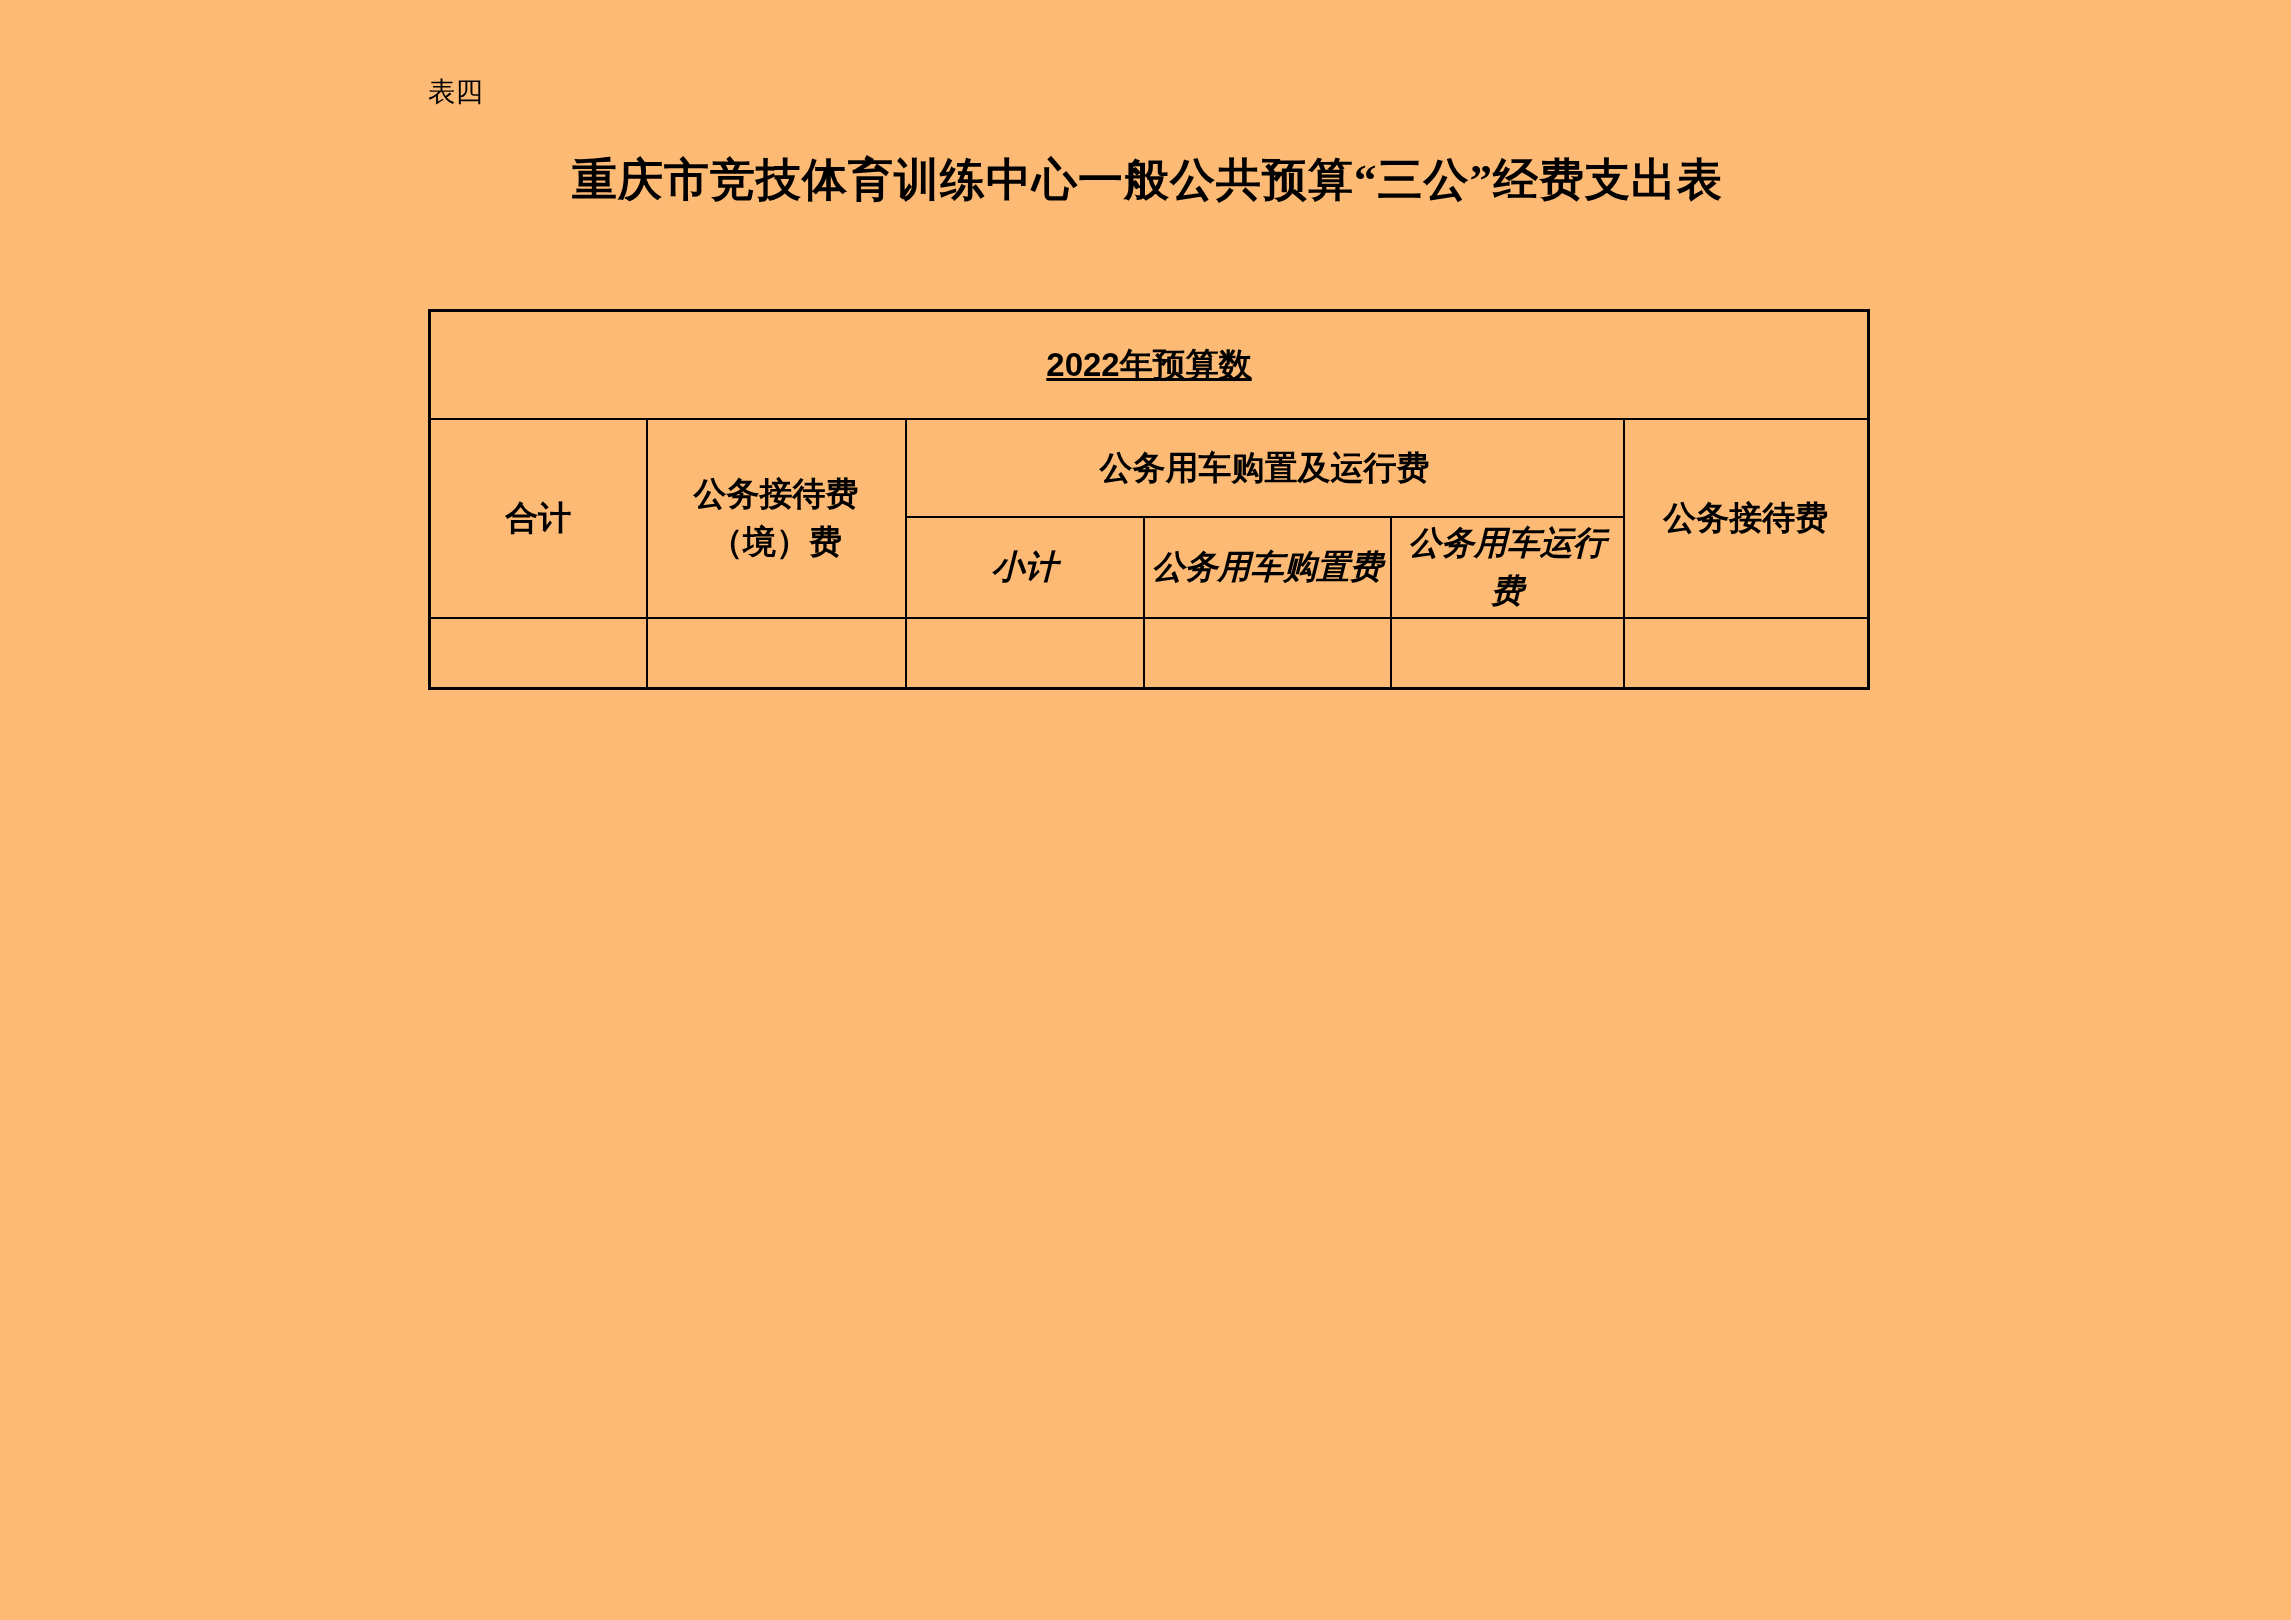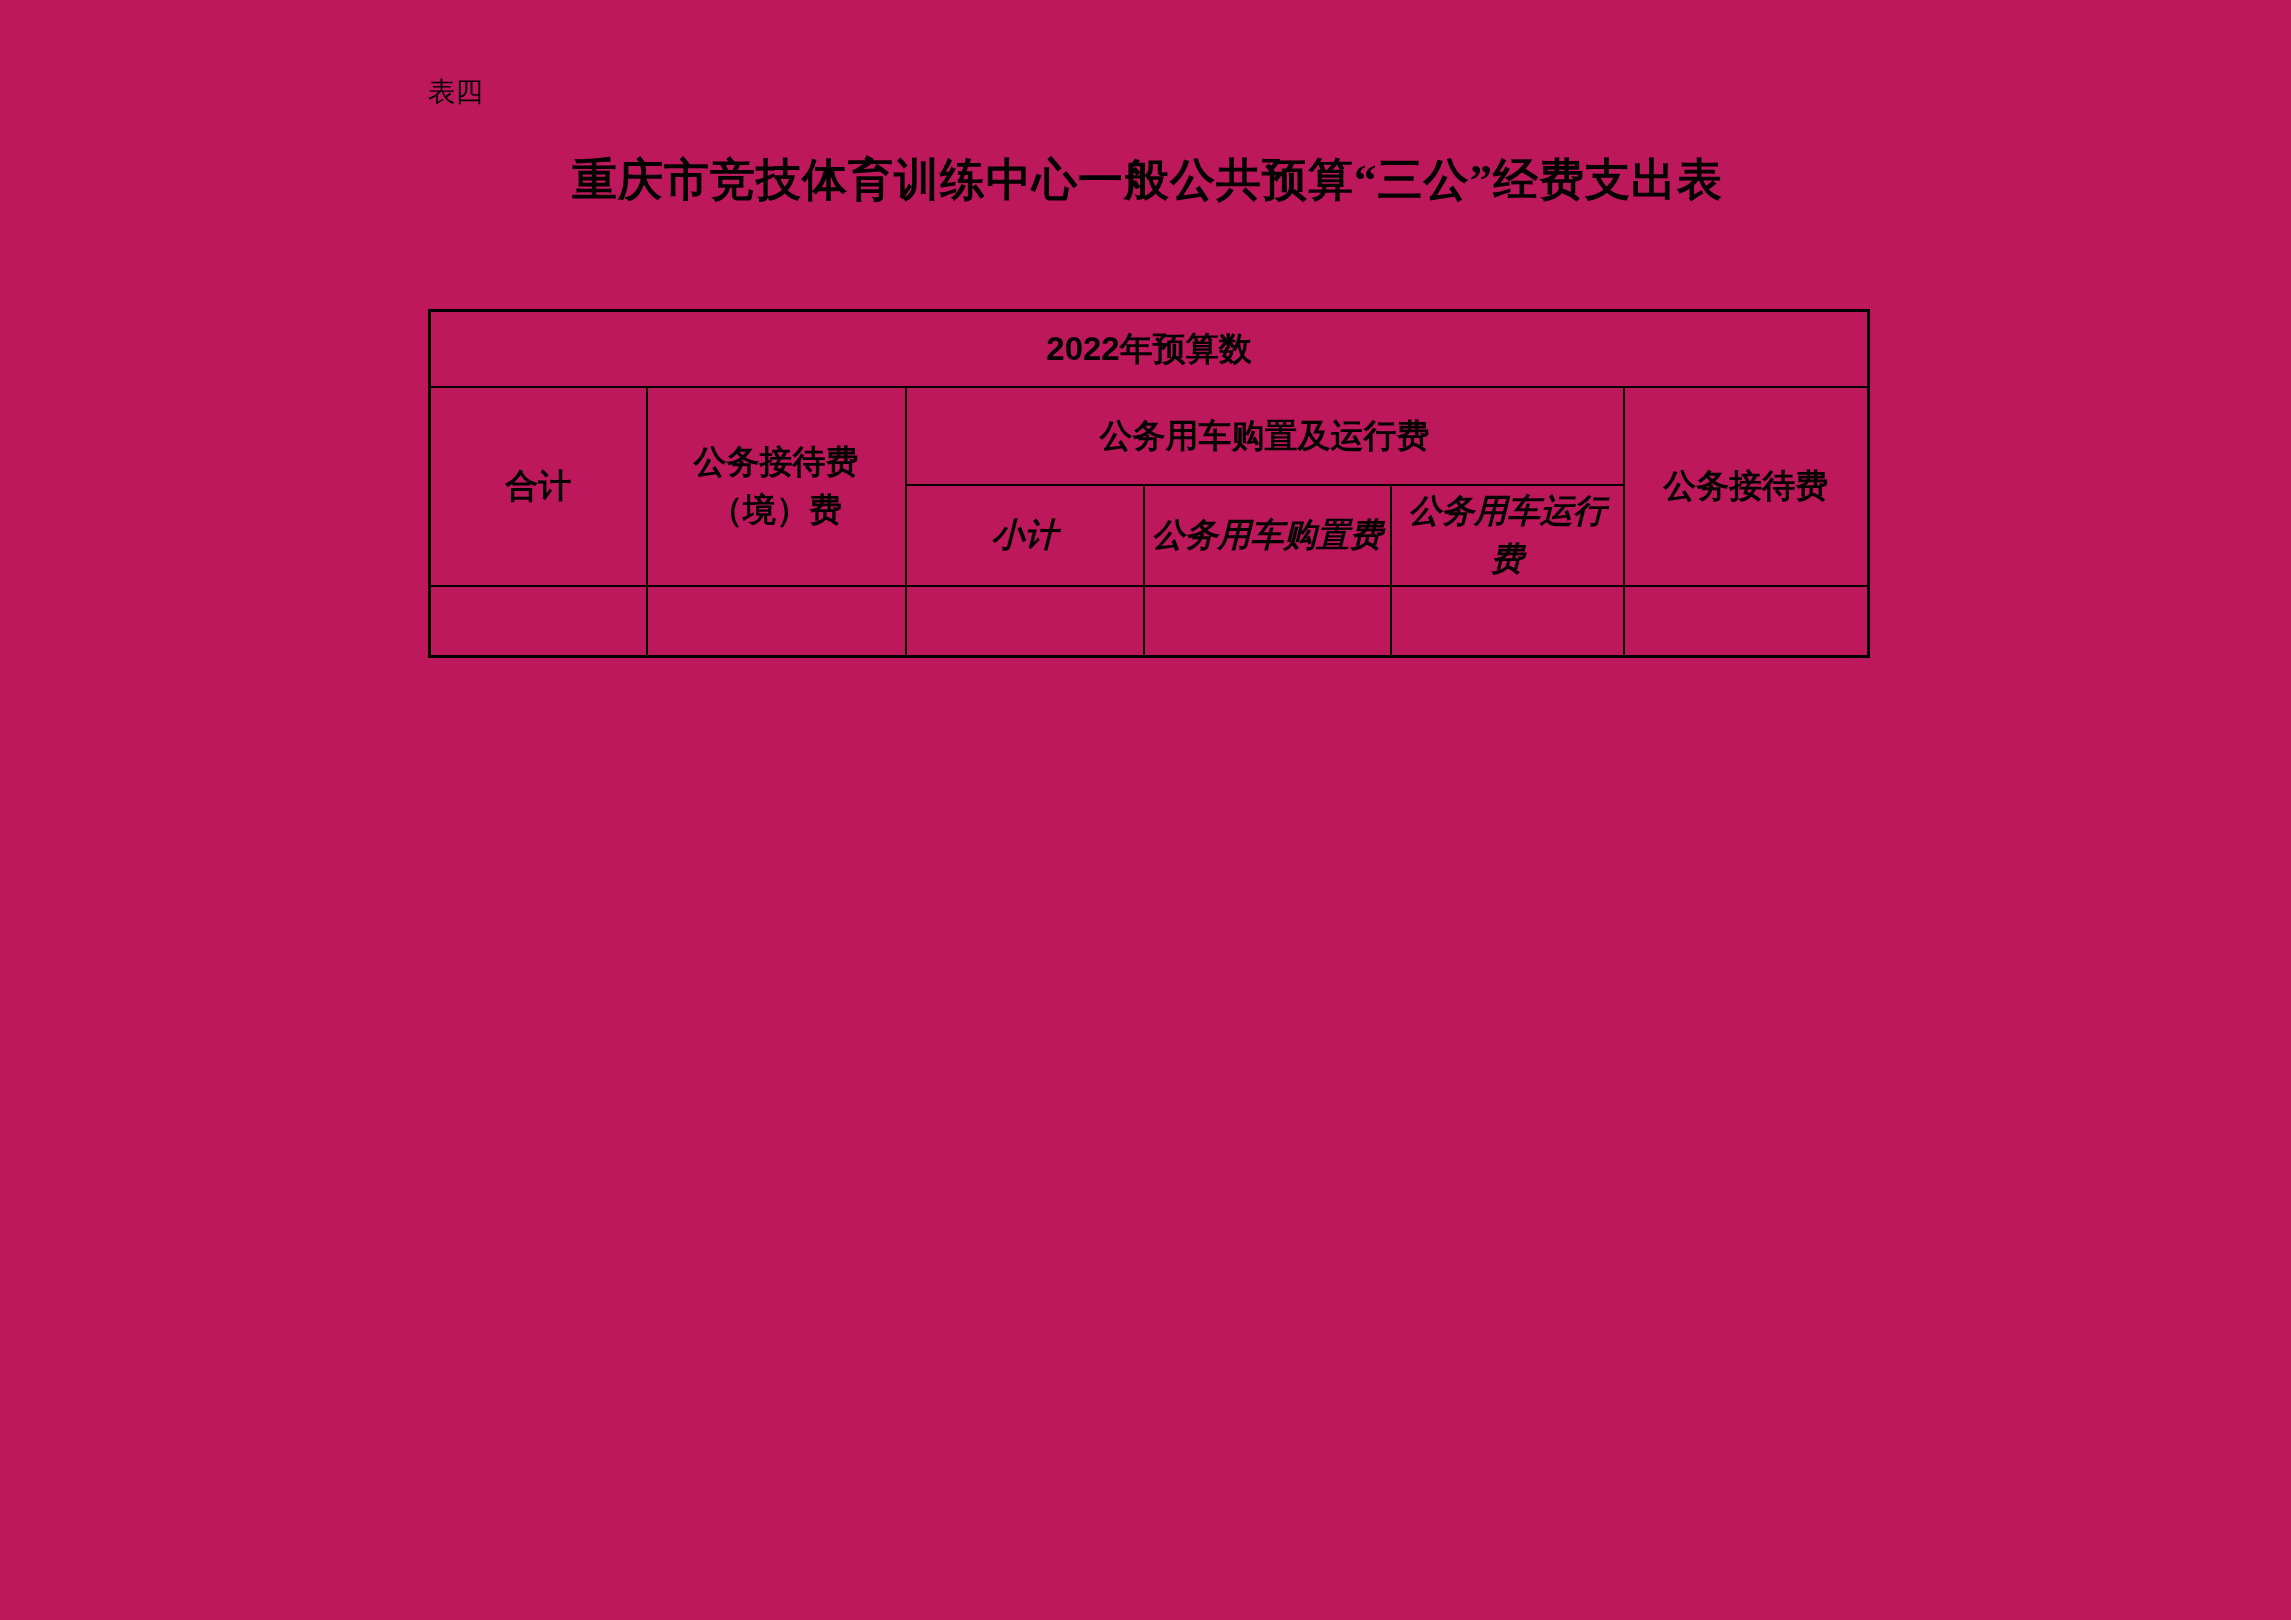--- a/index.html
+++ b/index.html
@@ -9,21 +9,21 @@
     height: 1620px;
     position: relative;
     font-family: "Liberation Sans", sans-serif;
     color: #000000;
   }
   .page {
     position: absolute;
     left: 0; top: 0;
     width: 2292px;
     height: 1620px;
-    background: #be185d;
+    background: #fdba74;
   }
   .sheet-label {
     position: absolute;
     left: 428px;
     top: 76px;
     font-family: "Liberation Serif", serif;
     font-size: 27.4px;
     line-height: 1.2;
     color: #000;
   }
@@ -65,21 +65,21 @@
     text-align: center;
     vertical-align: middle;
     font-family: "Liberation Sans", sans-serif;
     font-weight: bold;
     font-size: 33px;
     line-height: 1.45;
     color: #000;
     overflow: hidden;
     padding: 0;
   }
-  tr.row-year      { height: 76px; }
+  tr.row-year      { height: 108px; text-decoration: underline; }
   tr.row-header-1  { height: 98px; }
   tr.row-header-2  { height: 101px; font-style: italic; }
   tr.row-data      { height: 71px; }
   td.cell-year {
     font-family: "Liberation Serif", serif;
     font-weight: bold;
   }
   .wrap-narrow {
     display: inline-block;
     max-width: 240px;

